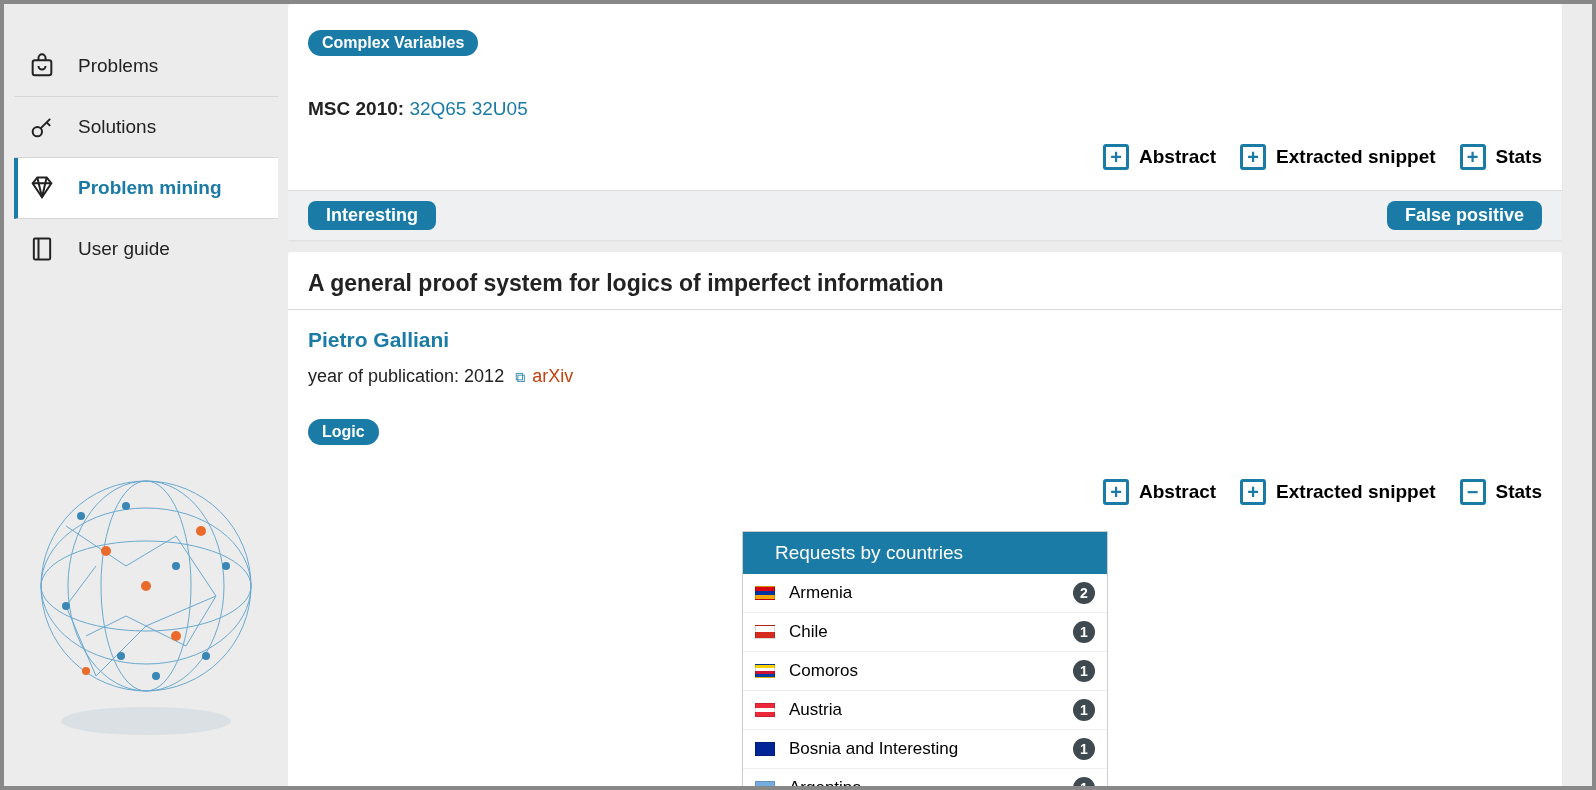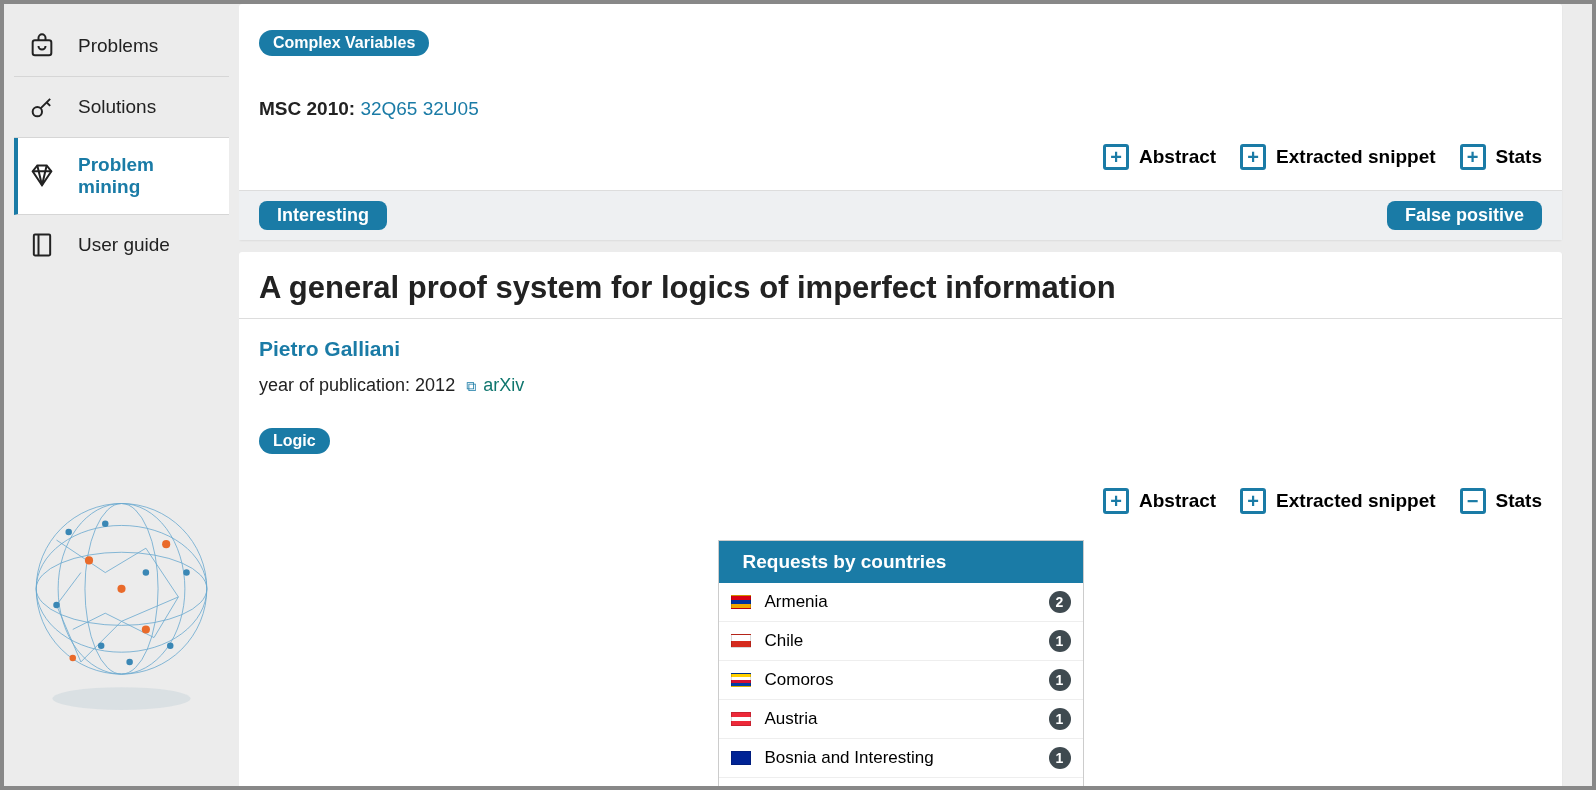--- a/index.html
+++ b/index.html
@@ -1,44 +1,44 @@
 <!DOCTYPE html>
 <html><head>
 <meta charset="utf-8">
 <style>
 *{box-sizing:border-box;margin:0;padding:0}
 body{font-family:'Segoe UI',Arial,sans-serif;background:#ececec;border:4px solid #888;width:1596px;height:790px;overflow:hidden;display:flex}
-.sidebar{width:235px;background:#ececec;padding:12px 10px 10px 10px;display:flex;flex-direction:column}
+.sidebar{width:284px;background:#ececec;padding:32px 10px 10px 10px;display:flex;flex-direction:column}
 .nav-item{display:flex;align-items:center;padding:16px 14px;cursor:pointer;border-bottom:1px solid #d6d6d6;font-size:19px;color:#222}
 .nav-item.last{border-bottom:none}
 .nav-item.active{background:#fff;border-left:4px solid #1a7ba6;color:#1a7ba6;font-weight:600;padding-left:10px}
 .nav-icon{width:28px;height:28px;margin-right:22px;display:inline-flex;align-items:center;justify-content:center;flex-shrink:0}
 .nav-icon svg{width:28px;height:28px;stroke:#222;stroke-width:1.7;fill:none}
 .nav-item.active .nav-icon svg{stroke:#222}
 .globe-area{margin-top:auto;padding:30px 10px;display:flex;justify-content:center}
 .globe-area svg{width:240px;height:290px}
 .main{flex:1;background:#ececec;overflow:hidden;padding:0 30px 0 0}
 .card{background:#fff;border-radius:3px;margin-bottom:12px;box-shadow:0 1px 2px rgba(0,0,0,.07)}
 .card-body{padding:0 20px 8px 20px}
 .tag{display:inline-block;background:#1a7ba6;color:#fff;font-weight:700;font-size:16px;padding:4px 14px;border-radius:14px;margin:26px 0}
 .msc-row{font-size:19px;color:#222;margin:16px 0 16px 0}
 .msc-row b{font-weight:700}
 .msc-link{color:#1a7ba6;text-decoration:none}
 .expand-row{display:flex;justify-content:flex-end;gap:24px;padding:8px 0 12px 0}
 .expand-item{display:flex;align-items:center;gap:10px;cursor:pointer;font-size:19px;font-weight:700}
 .exp-btn{width:26px;height:26px;border:3px solid #1a7ba6;border-radius:3px;display:flex;align-items:center;justify-content:center;color:#1a7ba6;font-weight:900;font-size:20px;line-height:1}
 .card-footer{background:#eef0f2;padding:10px 20px;display:flex;justify-content:space-between;align-items:center;border-top:1px solid #ddd}
 .pill-btn{background:#1a7ba6;color:#fff;font-weight:700;font-size:18px;padding:4px 18px;border-radius:8px;cursor:pointer;border:none}
-.title{font-size:31px;font-weight:800;color:#222;padding:18px 20px 12px 20px;border-bottom:1px solid #ddd}
+.title{font-size:23px;font-weight:800;color:#222;padding:18px 20px 12px 20px;border-bottom:1px solid #ddd}
 .author{color:#1a7ba6;font-weight:700;font-size:21px;padding:18px 20px 0 20px;display:block}
 .pub-line{padding:14px 20px 6px 20px;font-size:18px;color:#222}
 .ext-icon{display:inline-block;color:#1a7ba6;font-size:14px;margin:0 2px 0 6px;vertical-align:baseline}
-.arxiv-link{color:#0f766e;font-size:18px;text-decoration:none}
+.arxiv-link{color:#c2410c;font-size:18px;text-decoration:none}
 .stats-panel{margin:14px auto 0 auto;width:366px;border:1px solid #ccc;background:#fff}
-.stats-header{background:#1a7ba6;color:#fff;font-weight:700;font-size:19px;padding:10px 24px}
+.stats-header{background:#1a7ba6;color:#fff;font-weight:400;font-size:19px;padding:10px 32px}
 .stats-body{max-height:220px;overflow-y:scroll}
 .stat-row{display:flex;align-items:center;padding:8px 12px;border-bottom:1px solid #eee;font-size:17px}
 .flag{width:20px;height:14px;margin-right:14px;flex-shrink:0;position:relative;border:1px solid rgba(0,0,0,.15)}
 .country-name{flex:1}
 .count-badge{background:#3f4a50;color:#fff;font-weight:700;font-size:14px;width:22px;height:22px;border-radius:11px;display:flex;align-items:center;justify-content:center}
 .stats-body::-webkit-scrollbar{width:14px}
 .stats-body::-webkit-scrollbar-track{background:#eee}
 .stats-body::-webkit-scrollbar-thumb{background:#bbb;border-radius:2px}
 </style>
 </head>

